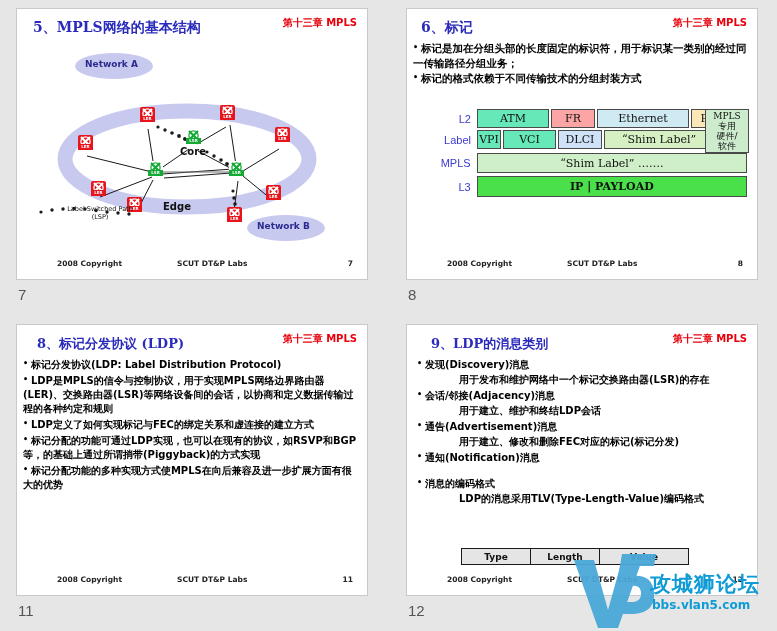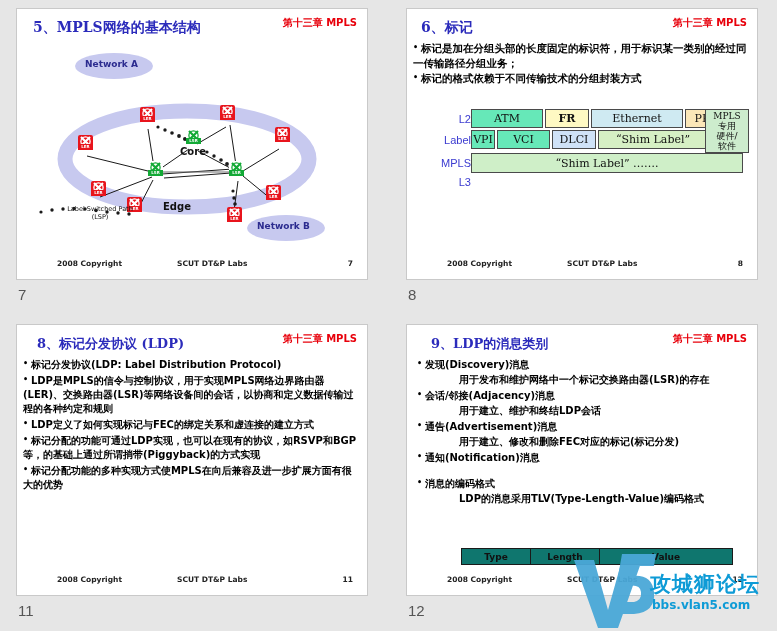--- a/index.html
+++ b/index.html
@@ -93,52 +93,52 @@
     position:absolute;color:#111;font-weight:bold;font-size:10px;
     font-family:"DejaVu Sans",sans-serif;
   }
   .lsplegend{position:absolute;left:18px;top:166px;width:130px;text-align:center;}
   .lsplegend .cap{font-size:6.5px;color:#111;line-height:8px;font-family:"DejaVu Sans",sans-serif;}
 
   
   .stack{position:absolute;left:12px;top:100px;width:330px;font-family:"DejaVu Serif",serif;}
   .rowline{display:flex;align-items:stretch;margin-bottom:2px;}
   .rlabel{
-    width:52px;text-align:left;
+    width:52px;text-align:left;padding-right:6px;
     color:#3a3ad0;font-size:11px;font-weight:normal;
     font-family:"Liberation Sans",sans-serif;
     display:flex;align-items:center;justify-content:flex-end;
   }
   .cellbox{
     border:1.2px solid #4a4a4a;box-sizing:border-box;
     text-align:center;font-size:11px;color:#111;
     display:flex;align-items:center;justify-content:center;
     height:19px;margin-right:2px;
   }
   .c-atm{background:#66e8b8;}
-  .c-fr{background:#fef9c3;font-weight:bold;}
+  .c-fr{background:#fca5a5;}
   .c-eth{background:#cfeaf2;}
   .c-pp{background:#fbe7b8;}
   .c-vpi{background:#66e8b8;}
   .c-dlci{background:#cfe2f7;}
   .c-shim{background:#d6f0c4;}
   .c-shim2{background:#cfefc8;}
   .c-ip{background:#4ae04a;}
   .mplsvert{
     position:absolute;right:0;top:0;width:44px;height:44px;
     border:1.2px solid #4a4a4a;box-sizing:border-box;background:#cdeccd;
     font-size:9px;line-height:10px;color:#111;text-align:center;
     padding-top:1px;font-family:"DejaVu Serif",serif;
   }
   .stackrows{position:relative;}
 
   
   .tlv{
-    position:absolute;left:54px;bottom:30px;width:272px;height:17px;
-    display:flex;border:1.2px solid #1a1a1a;box-sizing:border-box;background:#0f766e;
+    position:absolute;left:54px;bottom:30px;width:228px;height:17px;
+    display:flex;border:1.2px solid #1a1a1a;box-sizing:border-box;background:#e5e5e5;
   }
   .tlv div{
     display:flex;align-items:center;justify-content:center;
     font-size:9px;font-weight:bold;color:#111;
     font-family:"DejaVu Sans",sans-serif;
   }
   .tlv .t{width:68px;border-right:1.2px solid #1a1a1a;}
   .tlv .l{width:68px;border-right:1.2px solid #1a1a1a;}
   .tlv .v{flex:1;}
 
@@ -378,20 +378,21 @@
             <div class="cellbox c-shim" style="width:110px;">“Shim Label”</div>
           </div>
 
           <div class="rowline" style="margin-top:4px;">
             <div class="rlabel">MPLS</div>
             <div class="cellbox c-shim2" style="width:272px;height:20px;">“Shim Label” …….</div>
           </div>
 
           <div class="rowline" style="margin-top:3px;">
             <div class="rlabel">L3</div>
+            <div class="cellbox c-ip" style="width:272px;height:21px;font-weight:bold;">IP | PAYLOAD</div>
           </div>
         </div>
       </div>
 
       <div class="footer">
         <span class="copy">2008 Copyright</span>
         <span class="labs">SCUT DT&amp;P Labs</span>
         <span class="num">8</span>
       </div>
     </div>

